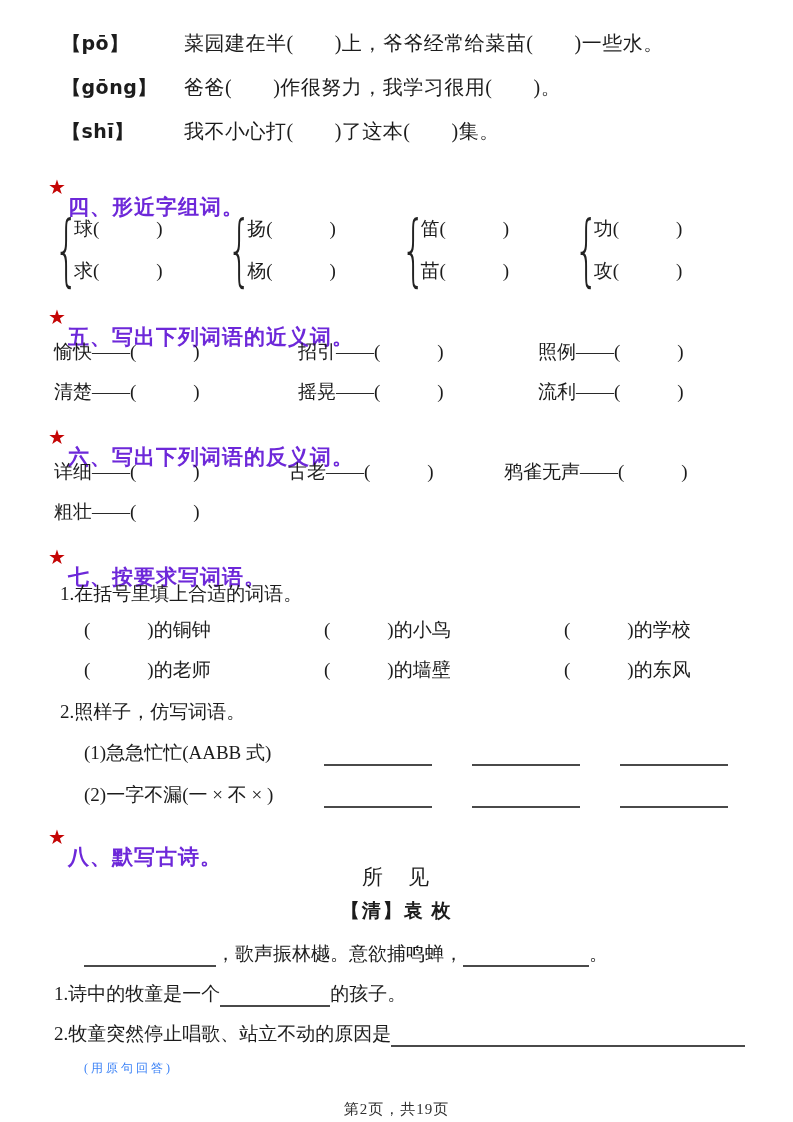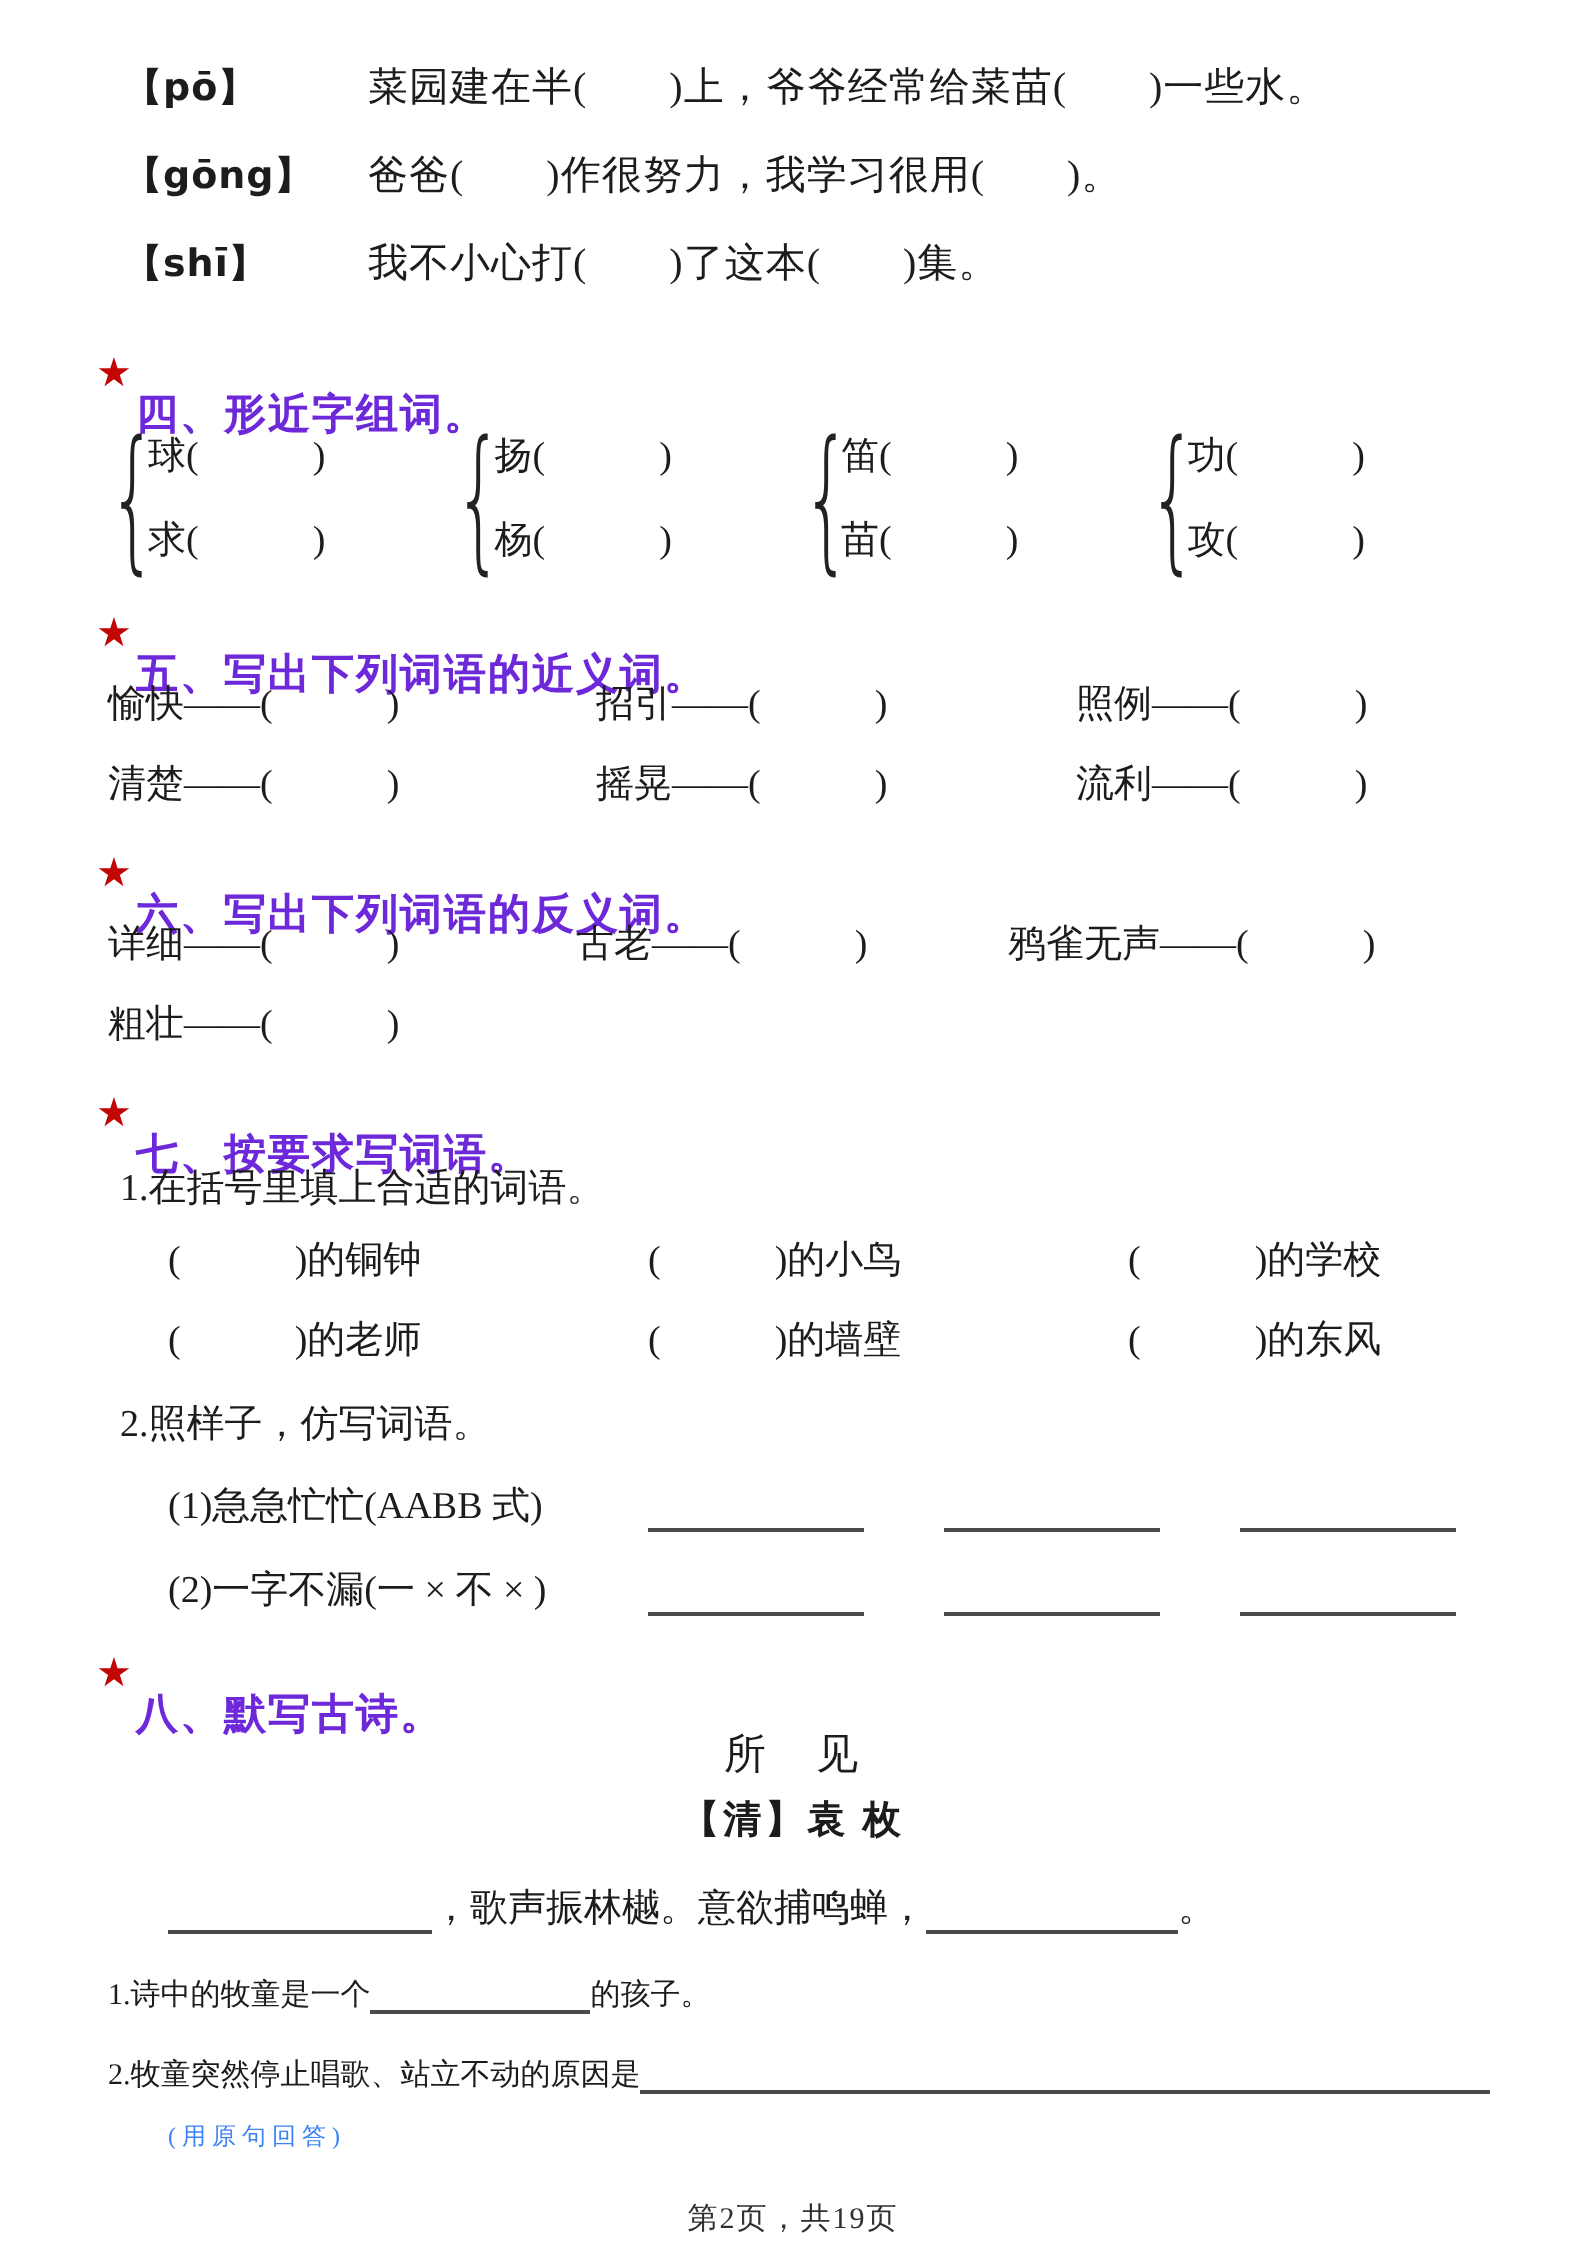--- a/index.html
+++ b/index.html
@@ -46,21 +46,21 @@
   .mimic-row .label { width: 240px; }
   .blank { display: inline-block; border-bottom: 2px solid #4a4a4a; height: 22px; vertical-align: bottom; }
   .b108 { width: 108px; margin-right: 40px; }
   .b108:last-child { margin-right: 0; }
   
   .poem-title { text-align: center; font-size: 21px; font-weight: normal; height: 34px; line-height: 34px; margin-top: 8px; letter-spacing: 2px; }
   .poem-author { text-align: center; font-size: 19px; font-weight: bold; height: 34px; line-height: 34px; letter-spacing: 2px; }
   .poem-line { display: flex; align-items: flex-end; margin-left: 36px; height: 42px; font-size: 19px; font-weight: 500; padding-bottom: 3px; box-sizing: border-box; }
   .b132 { width: 132px; }
   .b126 { width: 126px; }
-  .q-line { display: flex; align-items: flex-end; margin-left: 6px; height: 40px; font-size: 15px; font-weight: 500; padding-bottom: 3px; box-sizing: border-box; }
+  .q-line { display: flex; align-items: flex-end; margin-left: 6px; height: 40px; font-size: 19px; font-weight: 500; padding-bottom: 3px; box-sizing: border-box; }
   .b110 { width: 110px; }
   .bgrow { flex: 1; }
   .note-line { margin-left: 36px; height: 36px; display: flex; align-items: center; font-size: 12px; letter-spacing: 3px; color: #3b82f6; }
   
   .footer { text-align: center; font-size: 15px; color: #2f2f2f; margin-top: 14px; letter-spacing: 1px; }
 </style>
 </head>
 <body>
 
 <div class="page">

